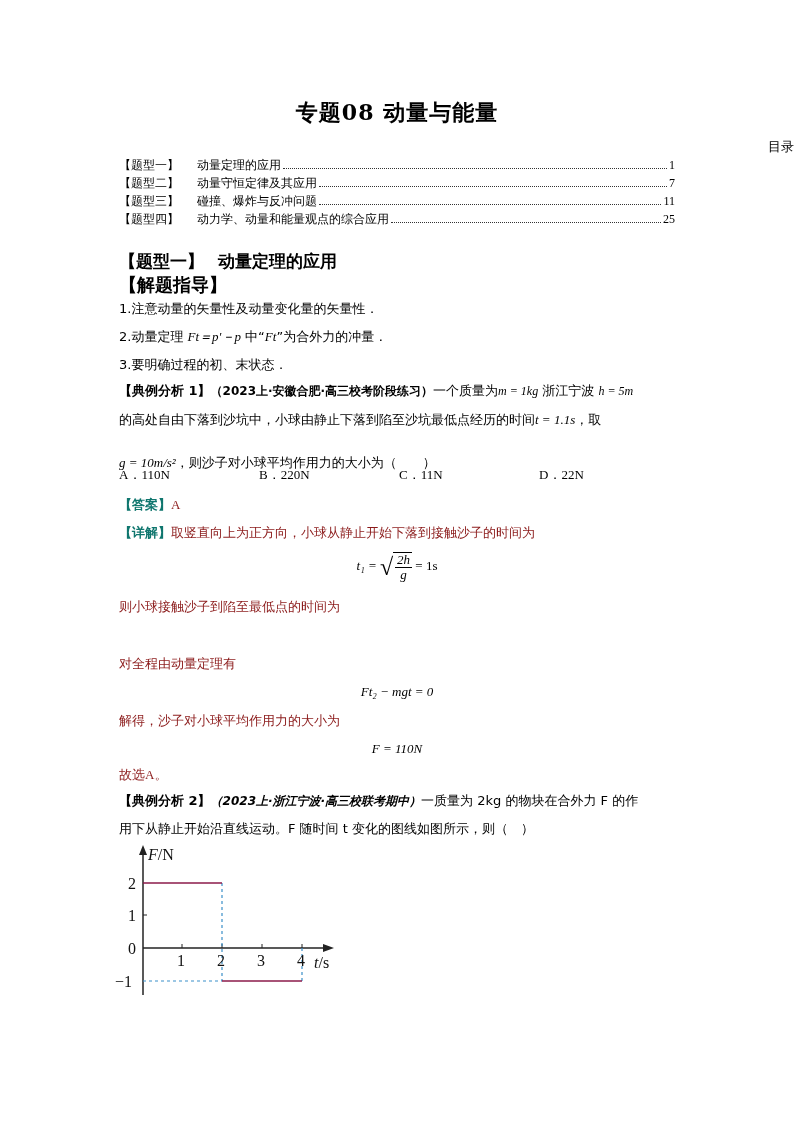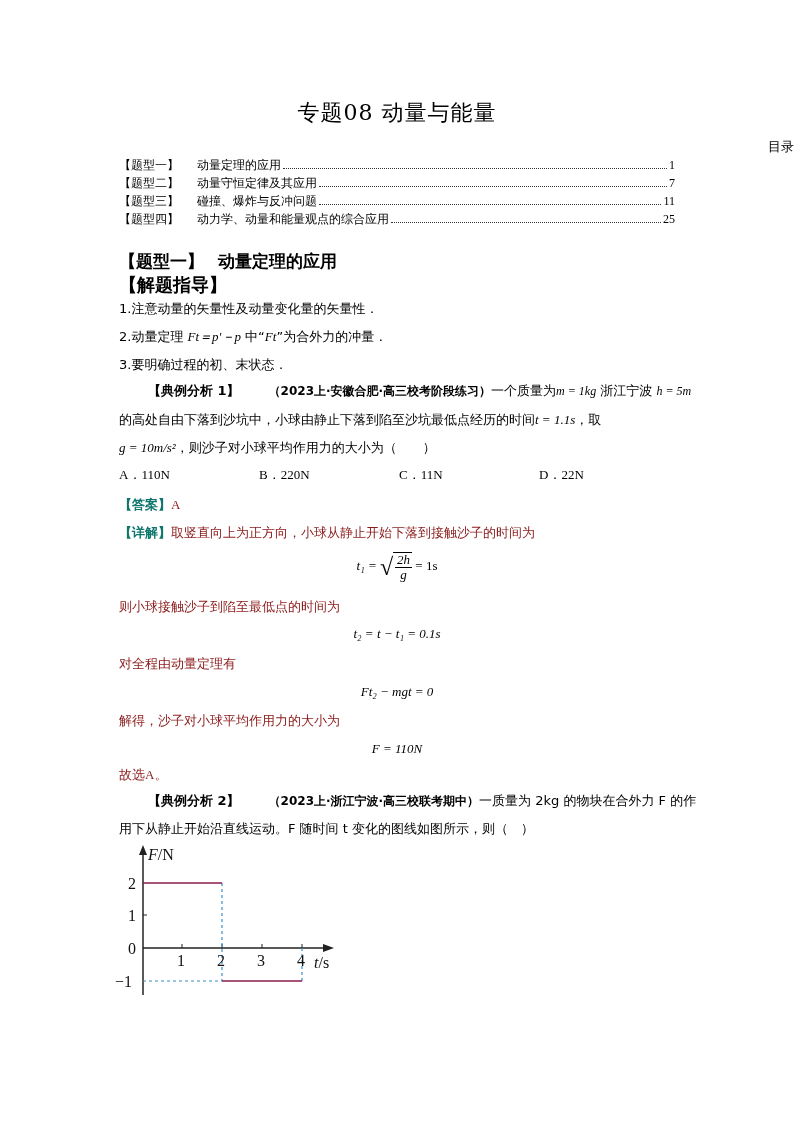--- a/index.html
+++ b/index.html
@@ -1,34 +1,34 @@
 <!DOCTYPE html>
 <html><head>
 <meta charset="utf-8">
 <style>
   html, body { margin: 0; padding: 0; background: #ffffff; }
   body { width: 794px; height: 1123px; position: relative; overflow: hidden;
          font-family: "DejaVu Serif", "Liberation Serif", serif; color: #000; }
   .page { position: absolute; left: 0; top: 0; width: 794px; height: 1123px; }
   .title { position: absolute; top: 98px; left: 0; width: 794px; text-align: center;
-           font-size: 22px; font-weight: normal; letter-spacing: 1px; }
+           font-size: 22px; font-weight: bold; letter-spacing: 1px; }
   .toc-head { position: absolute; top: 138px; left: 0; width: 794px; text-align: right; font-size: 13px; font-family: "DejaVu Sans", sans-serif; }
   .toc { position: absolute; top: 156px; left: 119px; width: 556px; font-size: 12px; font-family: "DejaVu Sans", sans-serif; }
   .toc-row { display: flex; align-items: baseline; height: 18px; line-height: 18px; }
   .toc-tag { width: 78px; white-space: nowrap; }
   .toc-label { white-space: nowrap; }
   .toc-dots { flex: 1; border-bottom: 1px dotted #333; margin: 0 2px 4px 2px; }
   .toc-page { white-space: nowrap; font-family: "Liberation Serif", serif; }
   .sec-title { position: absolute; top: 250px; left: 119px; font-size: 17px; font-weight: bold; font-family: "DejaVu Sans", sans-serif; }
   .sec-title .gap { display: inline-block; width: 14px; }
   .guide-head { position: absolute; top: 273px; left: 119px; font-size: 18px; font-weight: bold; font-family: "DejaVu Sans", sans-serif; }
   .para { position: absolute; left: 119px; font-size: 13px; font-family: "DejaVu Sans", sans-serif; white-space: nowrap; }
   .dark-red { color: #8b1a1a; }
   .red-bold { color: #0f766e; font-weight: bold; }
-  .bold { font-weight: bold; margin-left: 29px; }
+  .bold { font-weight: bold; }
   .serif-it { font-family: "Liberation Serif", serif; font-style: italic; }
   .serif { font-family: "Liberation Serif", serif; }
   .formula { position: absolute; left: 0; width: 794px; text-align: center; font-family: "Liberation Serif", serif; font-size: 13px; }
   .options { position: absolute; top: 466px; left: 119px; width: 560px; display: flex; font-size: 13px; font-family: "Liberation Serif", serif; }
   .options span { width: 140px; }
   .sqrt-wrap { display: inline-flex; align-items: center; vertical-align: middle; }
   .frac { display: inline-flex; flex-direction: column; align-items: center; font-style: italic; line-height: 14px; }
   .frac .num { border-bottom: 1px solid #000; padding: 0 2px; }
   .rad { border-top: 1px solid #000; padding-left: 2px; }
   .chart { position: absolute; left: 110px; top: 840px; }
@@ -78,21 +78,21 @@
     <span>2.动量定理 </span><span class="serif-it">Ft＝p′－p</span><span> 中“</span><span class="serif-it">Ft</span><span>”为合外力的冲量．</span>
   </div>
   <div class="para" style="top:356px;">3.要明确过程的初、末状态．</div>
 
   <div class="para" style="top:382px;">
     <span class="bold">【典例分析 1】</span><span class="bold" style="font-size:12px;">（2023上·安徽合肥·高三校考阶段练习）</span><span>一个质量为</span><span class="serif-it" style="font-size:12px;">m = 1kg</span><span> 浙江宁波 </span><span class="serif-it" style="font-size:12px;">h = 5m</span>
   </div>
   <div class="para" style="top:411px;">
     <span>的高处自由下落到沙坑中，小球由静止下落到陷至沙坑最低点经历的时间</span><span class="serif-it">t = 1.1s</span><span>，取</span>
   </div>
-  <div class="para" style="top:439px;">
+  <div class="para" style="top:454px;">
     <span class="serif-it">g = 10m/s²</span><span>，则沙子对小球平均作用力的大小为（　　）</span>
   </div>
   <div class="options">
     <span>A．110N</span>
     <span>B．220N</span>
     <span>C．11N</span>
     <span>D．22N</span>
   </div>
 
   <div class="para" style="top:496px;">
@@ -108,31 +108,30 @@
       <span style="font-size:24px;line-height:20px;">√</span>
       <span class="rad frac">
         <span class="num">2h</span>
         <span>g</span>
       </span>
     </span>
     <span>= 1s</span>
   </div>
 
   <div class="para dark-red" style="top:598px;">则小球接触沙子到陷至最低点的时间为</div>
-  <div class="formula serif-it" style="top:626px;">t₂ = t − t₁ = 0.1s</div>
   <div class="para dark-red" style="top:655px;">对全程由动量定理有</div>
   <div class="formula serif-it" style="top:684px;">Ft₂ − mgt = 0</div>
   <div class="para dark-red" style="top:712px;">解得，沙子对小球平均作用力的大小为</div>
   <div class="formula serif-it" style="top:741px;">F = 110N</div>
   <div class="para dark-red" style="top:766px;">
     <span>故选</span><span class="serif">A</span><span>。</span>
   </div>
 
   <div class="para" style="top:792px;">
-    <span class="bold">【典例分析 2】</span><span class="bold" style="font-size:12px;">（2023上·浙江宁波·高三校联考期中）</span><span>一质量为 2kg 的物块在合外力 F 的作</span>
+    <span class="bold">【典例分析 2】</span><span class="bold" style="font-size:12px;font-style:italic;">（2023上·浙江宁波·高三校联考期中）</span><span>一质量为 2kg 的物块在合外力 F 的作</span>
   </div>
   <div class="para" style="top:820px;">用下从静止开始沿直线运动。F 随时间 t 变化的图线如图所示，则（　）</div>
 
   <svg class="chart" width="240" height="160" viewBox="0 0 240 160">
 
     <line x1="33" y1="155" x2="33" y2="10" stroke="#222" stroke-width="1.5"></line>
     <polygon points="33,5 29,15 37,15" fill="#222"></polygon>
     <line x1="33" y1="108" x2="218" y2="108" stroke="#222" stroke-width="1.5"></line>
     <polygon points="224,108 213,104 213,112" fill="#222"></polygon>
 

